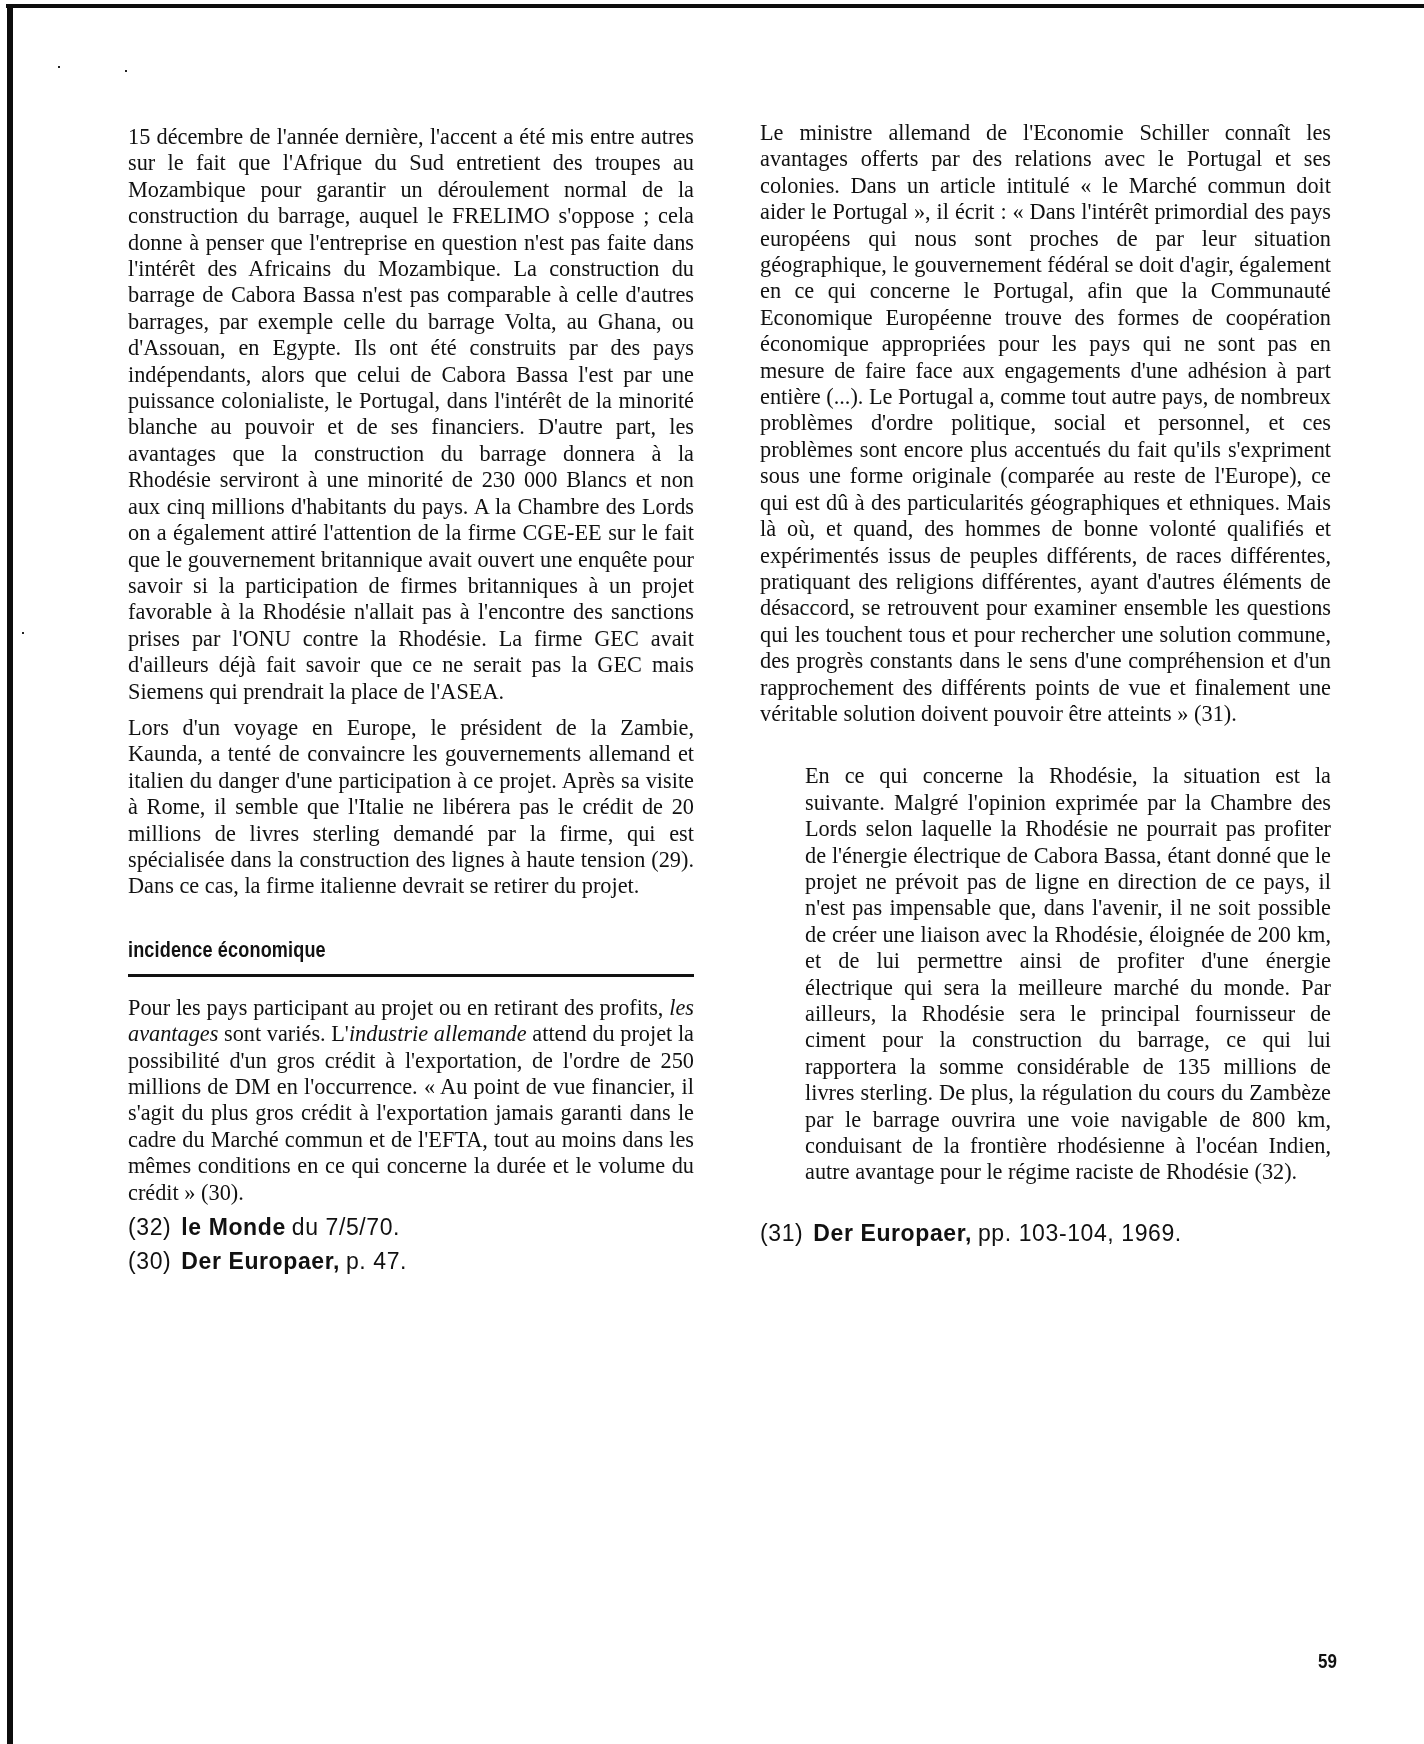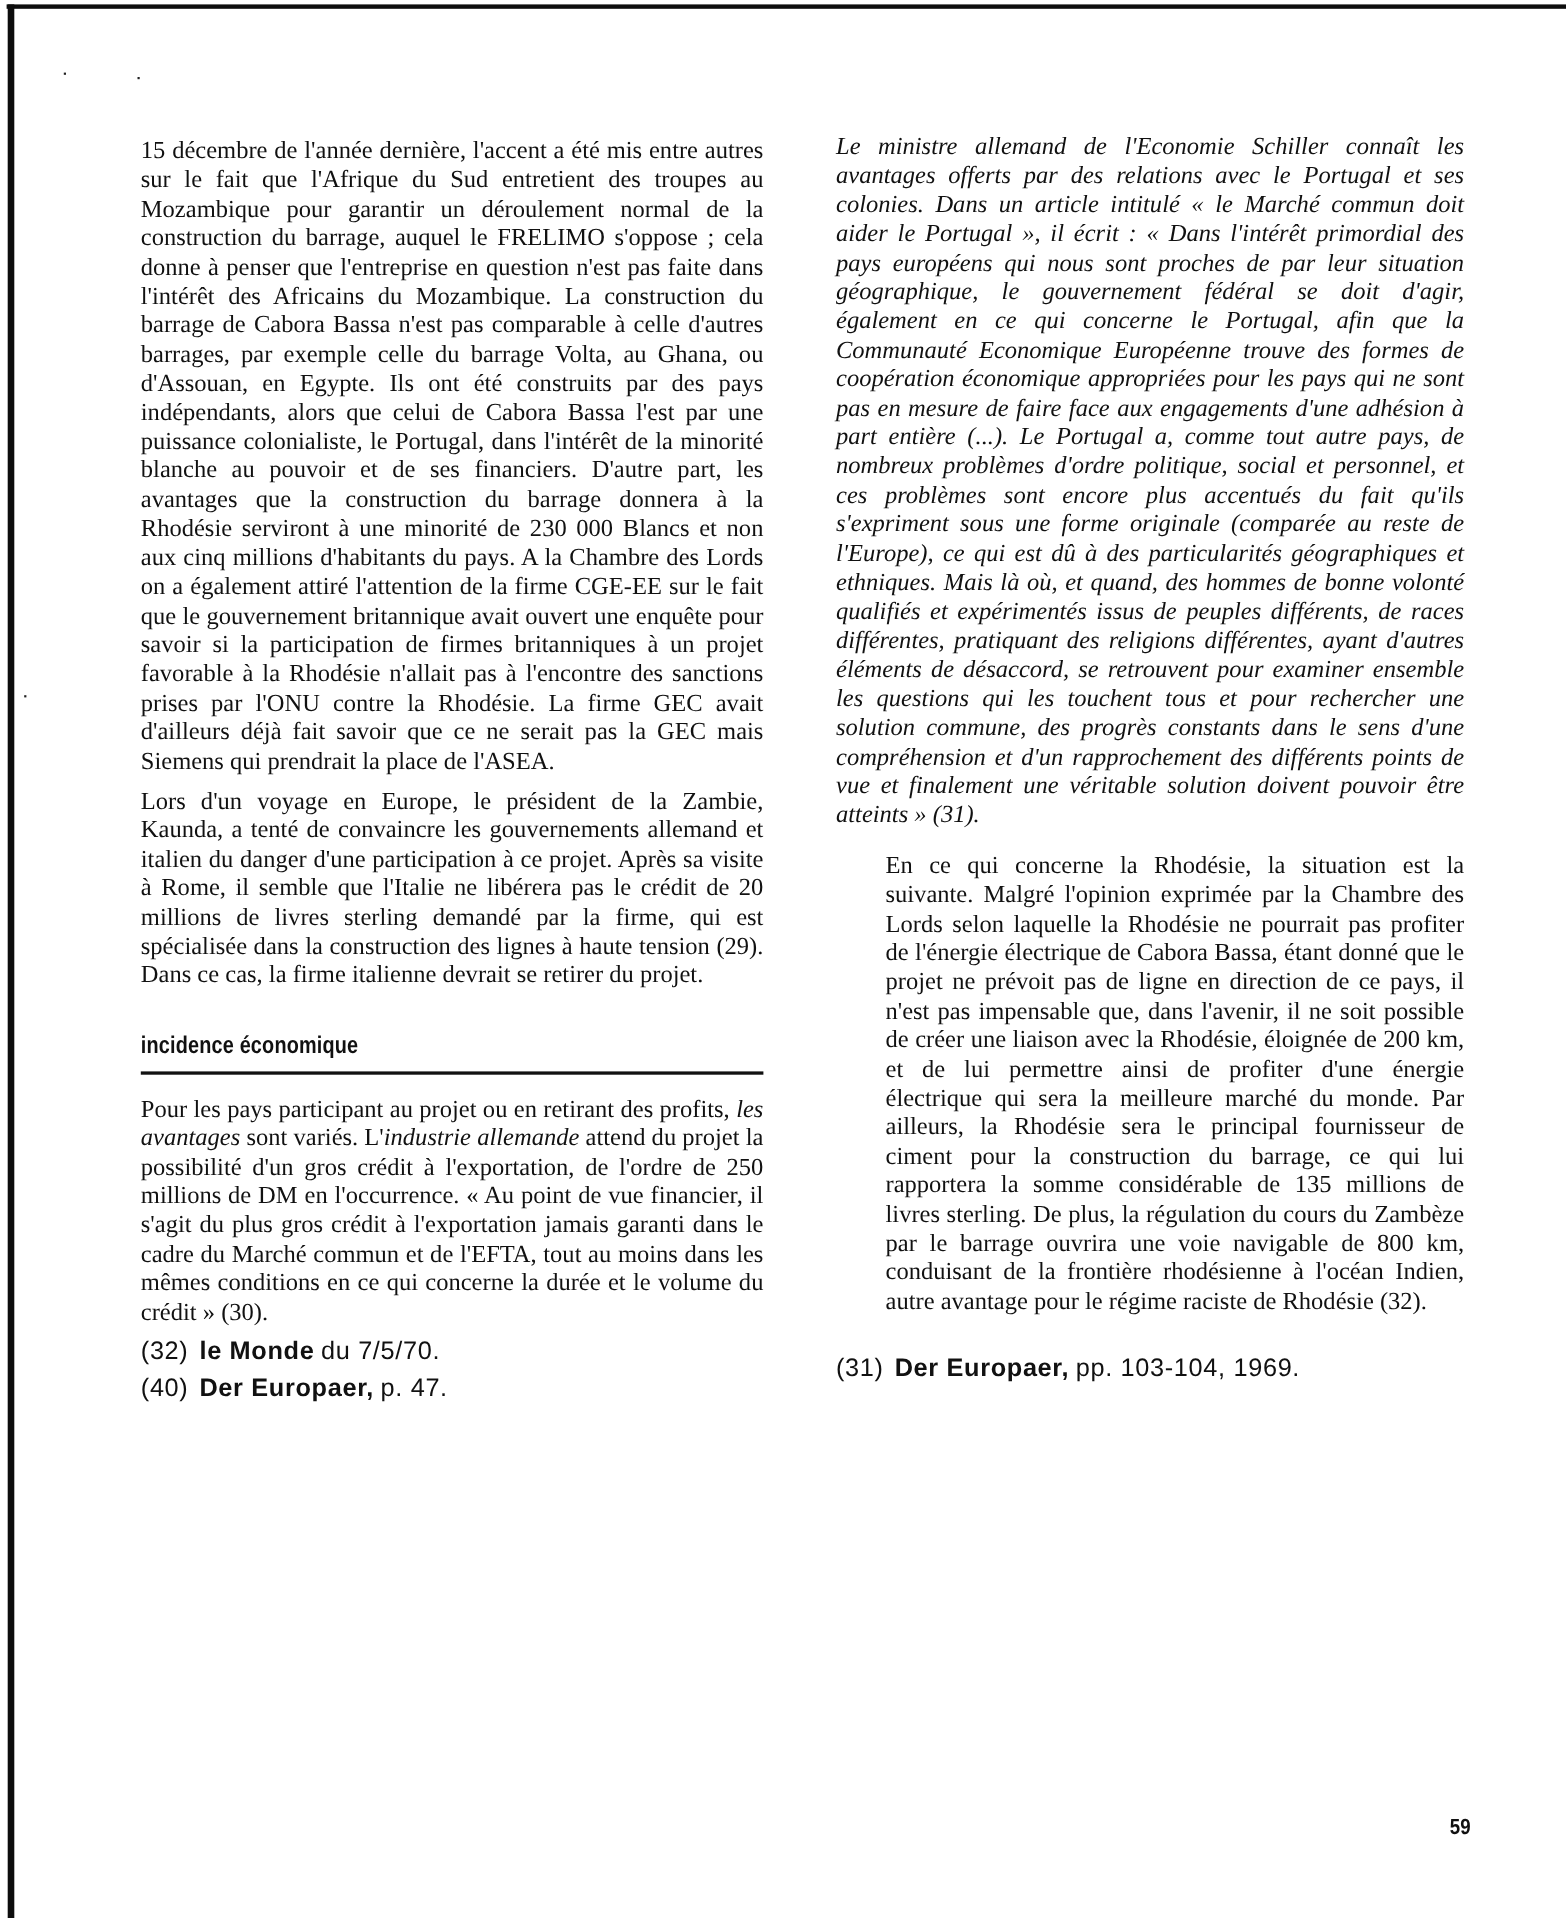--- a/index.html
+++ b/index.html
@@ -20,21 +20,21 @@
 
     .column {
       position: absolute; top: 124px; width: 566px;
       font-size: 22.3px; line-height: 26.4px;
       text-align: justify;
     }
     .col-left { left: 128px; }
     .col-right { left: 760px; top: 120px; width: 571px; }
 
     .para { margin: 0 0 10px 0; }
-    .para.gap-bottom { margin-bottom: 20px; font-style: italic; }
+    .para.gap-bottom { margin-bottom: 36px; }
     .para.last { margin-bottom: 0; margin-left: 45px; }
     .para .it { font-style: italic; }
 
     .section-heading {
       margin: 36px 0 0 0;
       font-family: "Liberation Sans", "DejaVu Sans", sans-serif;
       font-weight: bold;
       font-size: 22px; line-height: 28px;
       transform: scaleX(0.82); transform-origin: left center;
       letter-spacing: 0.2px;
@@ -83,21 +83,21 @@
 
   <p class="para">
     <span>Pour les pays participant au projet ou en retirant des profits, </span><span class="it">les avantages</span><span> sont variés. L'</span><span class="it">industrie allemande</span><span> attend du projet la possibilité d'un gros crédit à l'exportation, de l'ordre de 250 millions de DM en l'occurrence. « Au point de vue financier, il s'agit du plus gros crédit à l'exportation jamais garanti dans le cadre du Marché commun et de l'EFTA, tout au moins dans les mêmes conditions en ce qui concerne la durée et le volume du crédit » (30).</span>
   </p>
 
   <div class="footnotes">
     <div class="footnote">
       <span class="num">(32)</span><span class="src">le Monde</span><span>du 7/5/70.</span>
     </div>
     <div class="footnote">
-      <span class="num">(40)</span><span class="src">Der Europaer,</span><span>p. 47.</span>
+      <span class="num">(30)</span><span class="src">Der Europaer,</span><span>p. 47.</span>
     </div>
   </div>
 </div>
 
 <div class="column col-right">
   <p class="para gap-bottom">
     <span>Le ministre allemand de l'Economie Schiller connaît les avantages offerts par des relations avec le Portugal et ses colonies. Dans un article intitulé « le Marché commun doit aider le Portugal », il écrit : « Dans l'intérêt primordial des pays européens qui nous sont proches de par leur situation géographique, le gouvernement fédéral se doit d'agir, également en ce qui concerne le Portugal, afin que la Communauté Economique Européenne trouve des formes de coopération économique appropriées pour les pays qui ne sont pas en mesure de faire face aux engagements d'une adhésion à part entière (...). Le Portugal a, comme tout autre pays, de nombreux problèmes d'ordre politique, social et personnel, et ces problèmes sont encore plus accentués du fait qu'ils s'expriment sous une forme originale (comparée au reste de l'Europe), ce qui est dû à des particularités géographiques et ethniques. Mais là où, et quand, des hommes de bonne volonté qualifiés et expérimentés issus de peuples différents, de races différentes, pratiquant des religions différentes, ayant d'autres éléments de désaccord, se retrouvent pour examiner ensemble les questions qui les touchent tous et pour rechercher une solution commune, des progrès constants dans le sens d'une compréhension et d'un rapprochement des différents points de vue et finalement une véritable solution doivent pouvoir être atteints » (31).</span>
   </p>
   <p class="para last">
     <span>En ce qui concerne la Rhodésie, la situation est la suivante. Malgré l'opinion exprimée par la Chambre des Lords selon laquelle la Rhodésie ne pourrait pas profiter de l'énergie électrique de Cabora Bassa, étant donné que le projet ne prévoit pas de ligne en direction de ce pays, il n'est pas impensable que, dans l'avenir, il ne soit possible de créer une liaison avec la Rhodésie, éloignée de 200 km, et de lui permettre ainsi de profiter d'une énergie électrique qui sera la meilleure marché du monde. Par ailleurs, la Rhodésie sera le principal fournisseur de ciment pour la construction du barrage, ce qui lui rapportera la somme considérable de 135 millions de livres sterling. De plus, la régulation du cours du Zambèze par le barrage ouvrira une voie navigable de 800 km, conduisant de la frontière rhodésienne à l'océan Indien, autre avantage pour le régime raciste de Rhodésie (32).</span>

